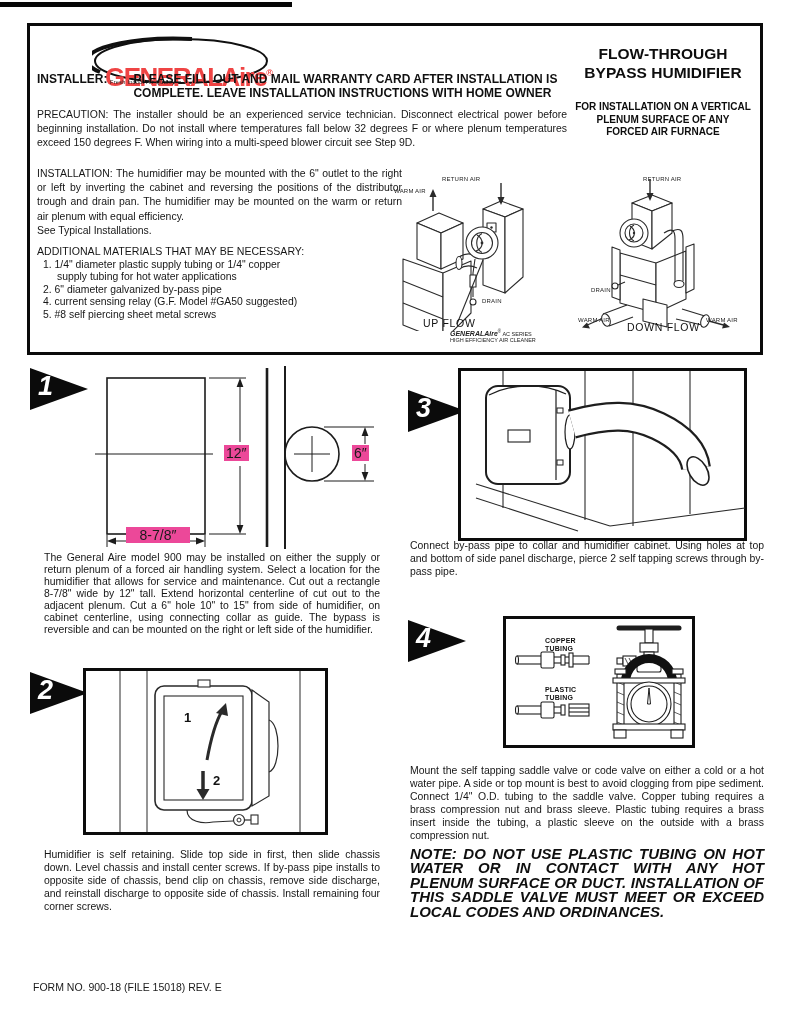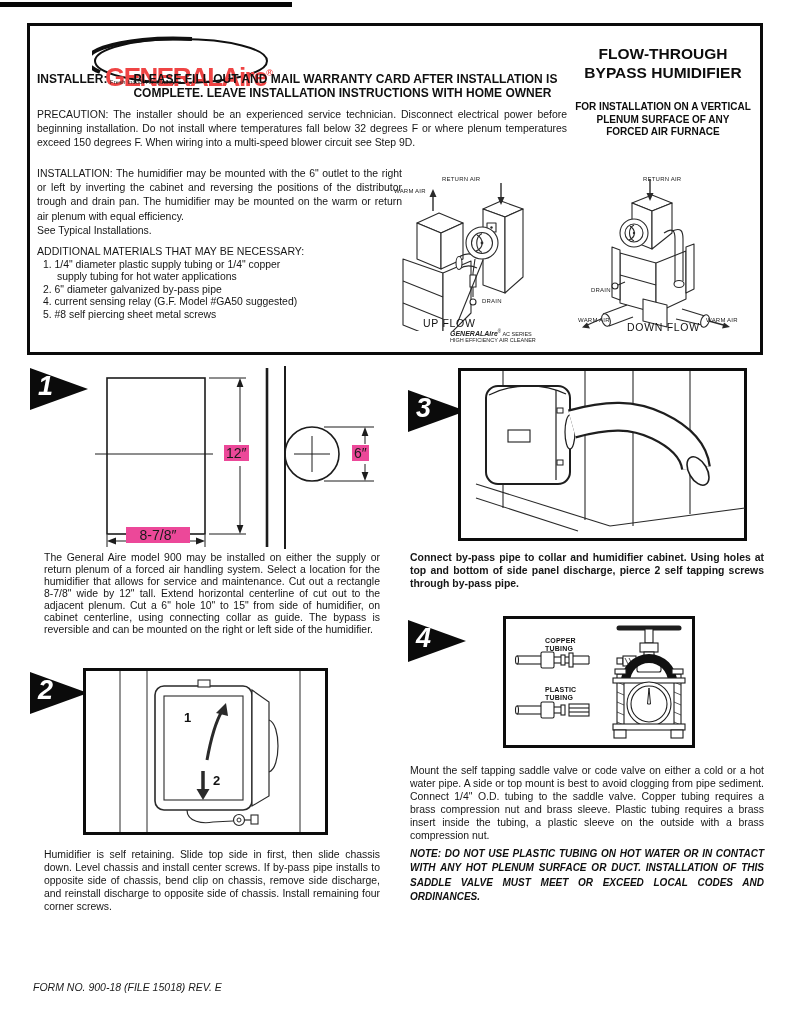--- a/index.html
+++ b/index.html
@@ -34,23 +34,23 @@
   .cleaner-reg{font-size:4.5px;vertical-align:super;}
   .tri{position:absolute;width:58px;height:42px;background:#0b0b0b;
        clip-path:polygon(0 0,100% 50%,0 100%);}
   .tri-num{position:absolute;left:8px;top:3px;color:#ffffff;font-weight:bold;font-style:italic;font-size:27px;}
   .dim-lbl{position:absolute;font-size:14px;color:#1a1a1a;background:#ec4899;padding:0 2px;white-space:nowrap;}
   .step-txt{position:absolute;font-size:10.45px;line-height:12.9px;text-align:justify;color:#161616;}
   .step1-txt{line-height:12px;}
   .arrow-num{position:absolute;font-size:13px;font-weight:bold;color:#111;}
   .tube-lbl{position:absolute;font-size:7px;font-weight:bold;line-height:8px;letter-spacing:.2px;
             color:#111;white-space:pre-line;}
-  .note-txt{position:absolute;font-size:10px;font-weight:bold;font-style:italic;line-height:14.4px;
+  .note-txt{position:absolute;font-size:15px;font-weight:bold;font-style:italic;line-height:14.4px;
             text-align:justify;color:#0f0f0f;}
-  .footer{position:absolute;left:33px;top:981px;font-size:10.5px;color:#1a1a1a;white-space:nowrap;font-style:italic;}
+  .footer{position:absolute;left:33px;top:981px;font-size:10.5px;color:#1a1a1a;white-space:nowrap;}
   svg{display:block;}
 </style>
 </head>
 <body>
 
 <div class="page">
 
   <div class="artifact"></div>
 
   <div class="header-box">
@@ -278,21 +278,21 @@
       <line x1="98" y1="22" x2="98" y2="112" stroke-width="1.2"></line>
       <rect x="99" y="40" width="6" height="5" stroke-width="1"></rect>
       <rect x="99" y="92" width="6" height="5" stroke-width="1"></rect>
       <rect x="50" y="62" width="22" height="12" stroke-width="1.1"></rect>
       <ellipse cx="112" cy="64" rx="5" ry="17" stroke-width="1.2"></ellipse>
     </g>
     <path d="M114,56 C150,46 175,46 200,58 C225,70 236,84 238,100" fill="none" stroke="#1e1e1e" stroke-width="30" stroke-linecap="butt"></path>
     <path d="M114,56 C150,46 175,46 200,58 C225,70 236,84 238,100" fill="none" stroke="#ffffff" stroke-width="25.5" stroke-linecap="butt"></path>
     <ellipse cx="240" cy="103" rx="9" ry="15.5" transform="rotate(-30 240 103)" fill="#fff" stroke="#1e1e1e" stroke-width="1.6"></ellipse>
   </svg>
-  <div class="step-txt" style="left:410px;top:552px;width:354px;font-weight:bold;">Connect by-pass pipe to collar and humidifier cabinet.  Using holes at top and bottom of side panel discharge, pierce 2 self tapping screws through by-pass pipe.</div>
+  <div class="step-txt" style="left:410px;top:540px;width:354px;">Connect by-pass pipe to collar and humidifier cabinet.  Using holes at top and bottom of side panel discharge, pierce 2 self tapping screws through by-pass pipe.</div>
 
   <div class="tri" style="left:408px;top:620px;">
     <span class="tri-num">4</span>
   </div>
   <svg class="abs" style="left:503px;top:616px;" width="192" height="132" viewBox="0 0 192 132">
     <rect x="1.5" y="1.5" width="189" height="129" fill="#fff" stroke="#0c0c0c" stroke-width="3"></rect>
     <g stroke="#1e1e1e" fill="#fff" stroke-width="1.1">
 
       <line x1="14" y1="40" x2="38" y2="40"></line>
       <line x1="14" y1="48" x2="38" y2="48"></line>

